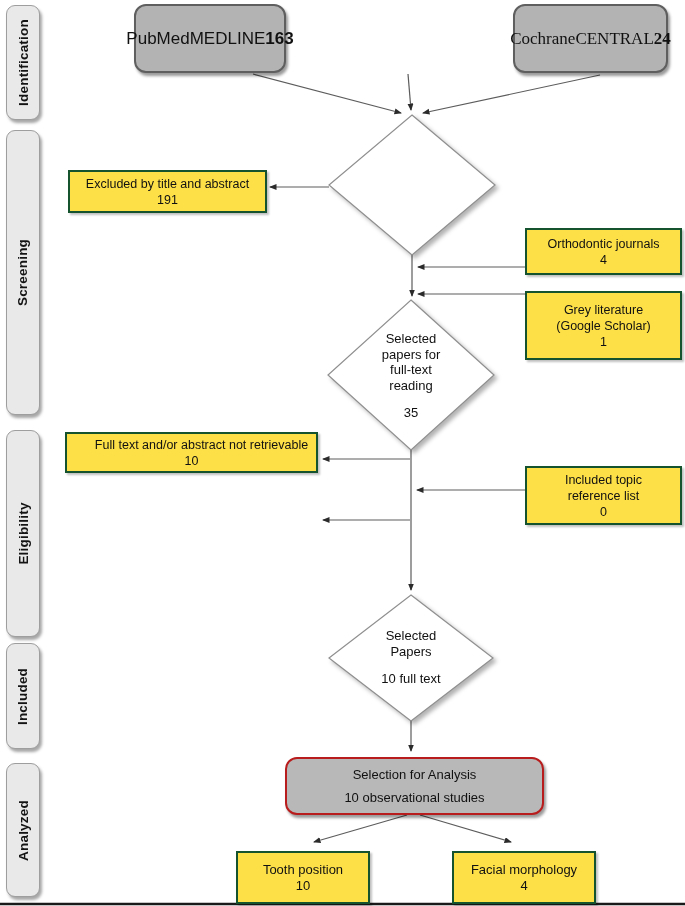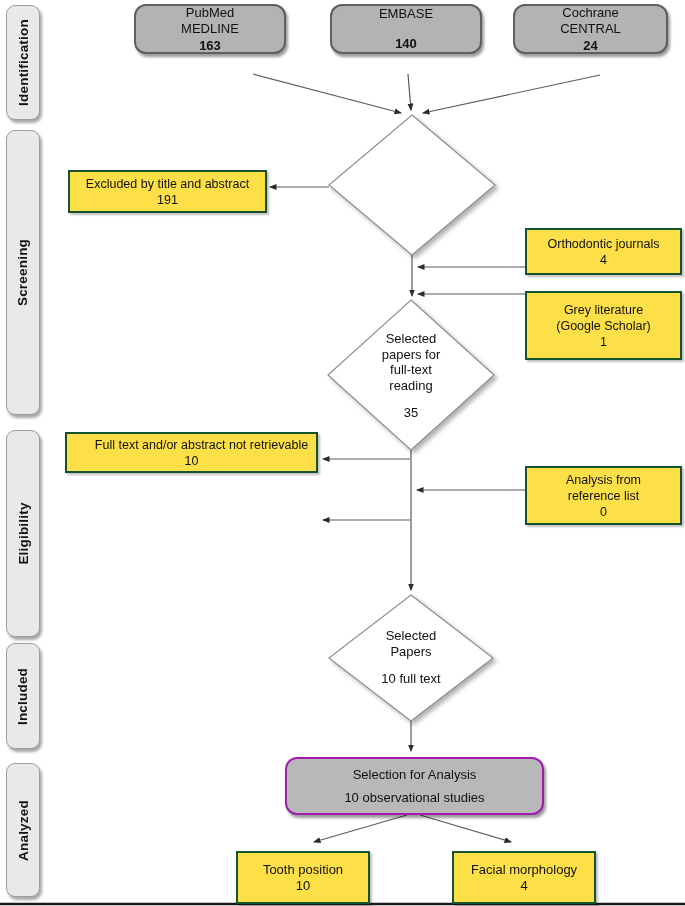--- a/index.html
+++ b/index.html
@@ -13,31 +13,31 @@
     background:#e9e9e9;border:1.5px solid #9e9e9e;border-radius:9px;
     box-shadow:2px 3px 3px rgba(0,0,0,.35);
     display:flex;align-items:center;justify-content:center;box-sizing:border-box;
   }
   .sbox span{
     transform:rotate(-90deg);white-space:nowrap;
     font-weight:bold;font-size:13.5px;letter-spacing:.2px;color:#141414;
   }
   
   .gsrc{
-    position:absolute;top:4px;height:50px;box-sizing:border-box;
+    position:absolute;top:4px;height:69px;box-sizing:border-box;
     background:#b3b3b3;border:2px solid #5f5f5f;border-radius:12px;
     box-shadow:2px 3px 3px rgba(0,0,0,.4);
-    display:flex;flex-direction:column;align-items:center;justify-content:center;
-    font-size:13px;text-align:center;
+    display:flex;flex-direction:row;align-items:center;justify-content:center;
+    font-size:17px;text-align:center;
   }
   .gsrc .ln{line-height:16px;height:16px;}
   .gsrc .cnt{line-height:17px;font-weight:bold;}
   .ganalysis{
     position:absolute;left:285px;top:757px;width:259px;height:58px;box-sizing:border-box;
-    background:#b8b8b8;border:2px solid #a21caf;border-radius:12px;
+    background:#b8b8b8;border:2px solid #b91c1c;border-radius:12px;
     box-shadow:2px 3px 3px rgba(0,0,0,.4);
     display:flex;flex-direction:column;align-items:center;justify-content:space-evenly;
     font-size:13px;text-align:center;
   }
   
   .wbox{
     position:absolute;box-sizing:border-box;background:#fde047;
     border:2px solid #14532d;box-shadow:2px 2px 2px rgba(0,0,0,.25);
     display:flex;flex-direction:column;align-items:center;justify-content:center;
     font-size:12.5px;line-height:16px;text-align:center;
@@ -112,26 +112,21 @@
     </div>
   <div class="sbox" style="top:763px;height:134px;">
       <span>Analyzed</span>
     </div>
 
   <div class="gsrc" style="left:134px;width:152px;">
     <div class="ln">PubMed</div>
     <div class="ln">MEDLINE</div>
     <div class="cnt">163</div>
   </div>
-  <div class="gsrc" style="left:330px;width:152px;">
-    <div class="ln">EMBASE</div>
-    <div class="ln"></div>
-    <div class="cnt">140</div>
-  </div>
-  <div class="gsrc" style="left:513px;width:155px;">
+  <div class="gsrc" style="left:513px;width:155px;font-family:Liberation Serif, serif;">
     <div class="ln">Cochrane</div>
     <div class="ln">CENTRAL</div>
     <div class="cnt">24</div>
   </div>
 
 
   <div class="wbox" style="left:68px;top:170px;width:199px;height:43px;">
     <div>Excluded by title and abstract</div>
     <div>191</div>
   </div>
@@ -156,21 +151,21 @@
     <div>35</div>
   </div>
 
   <div class="wbox" style="left:65px;top:432px;width:253px;height:41px;">
     <div style="white-space:nowrap;padding-left:20px;">Full text and/or abstract not retrievable</div>
     <div>10</div>
   </div>
 
 
   <div class="wbox" style="left:525px;top:466px;width:157px;height:59px;">
-    <div>Analysis from</div>
+    <div>Included topic</div>
     <div>reference list</div>
     <div>0</div>
   </div>
 
   <div class="dtext" style="left:341px;top:628px;width:140px;">
     <div>Selected</div>
     <div>Papers</div>
     <div class="dgap"></div>
     <div>10 full text</div>
   </div>

